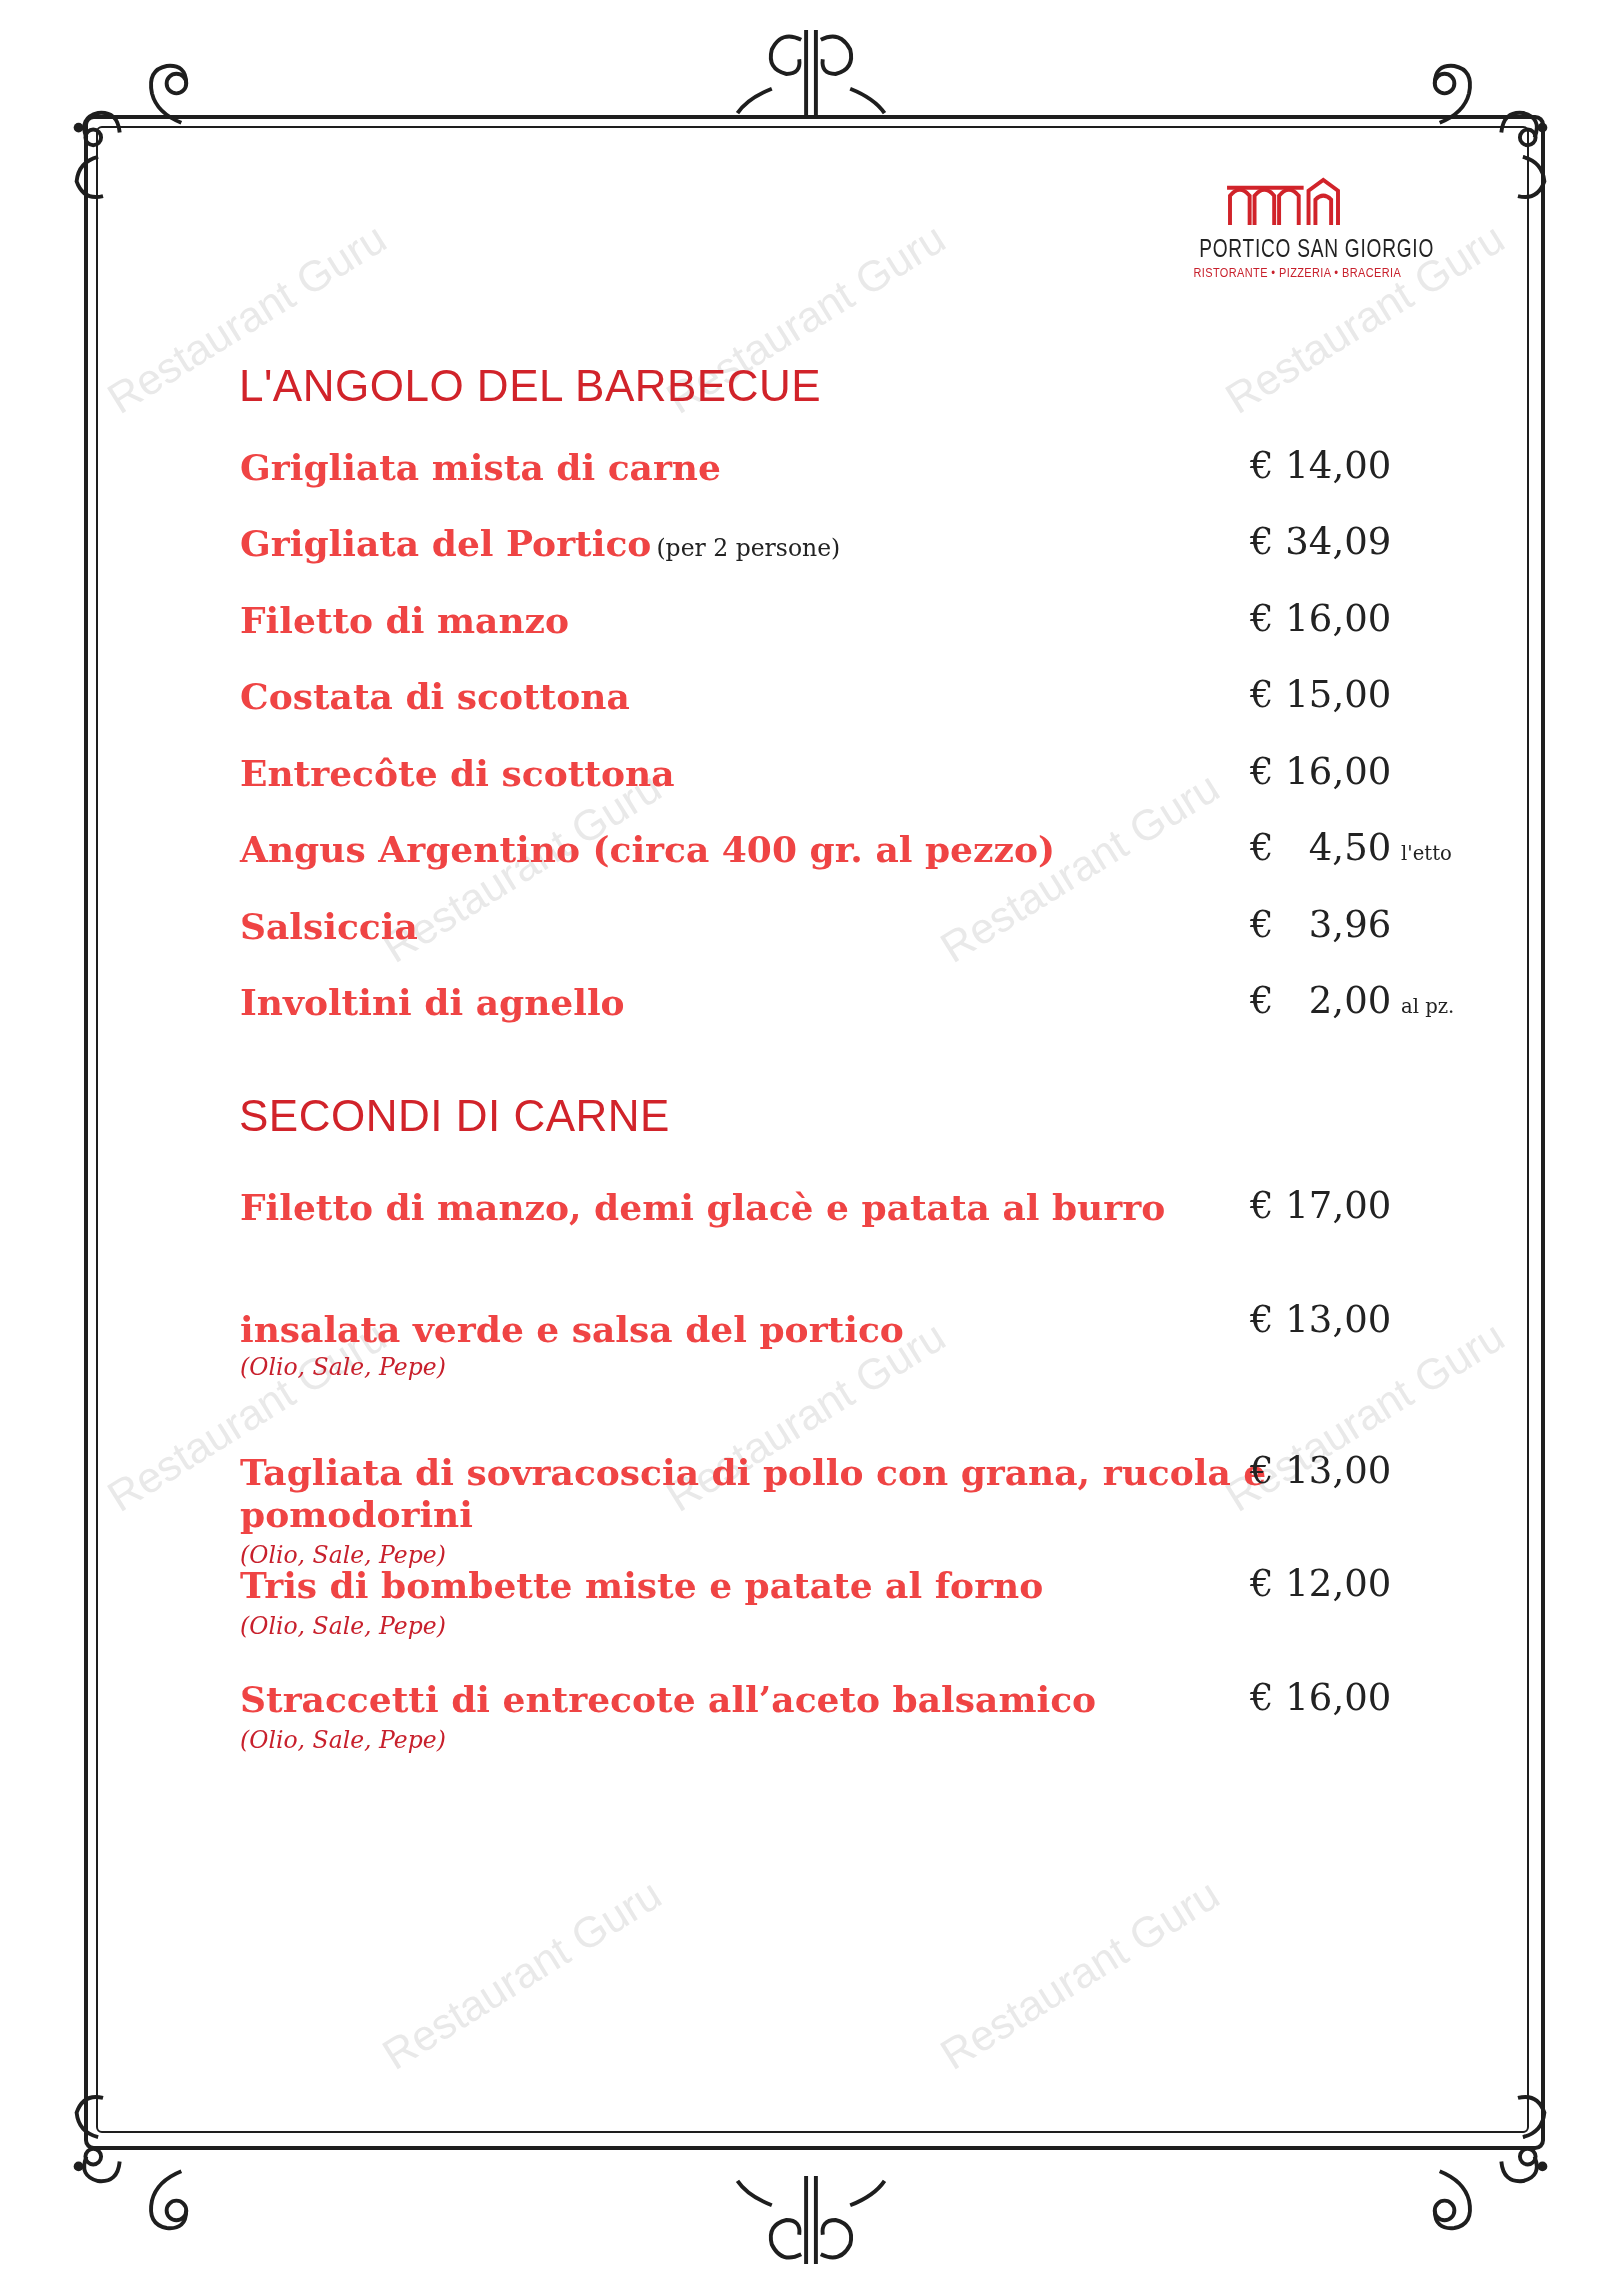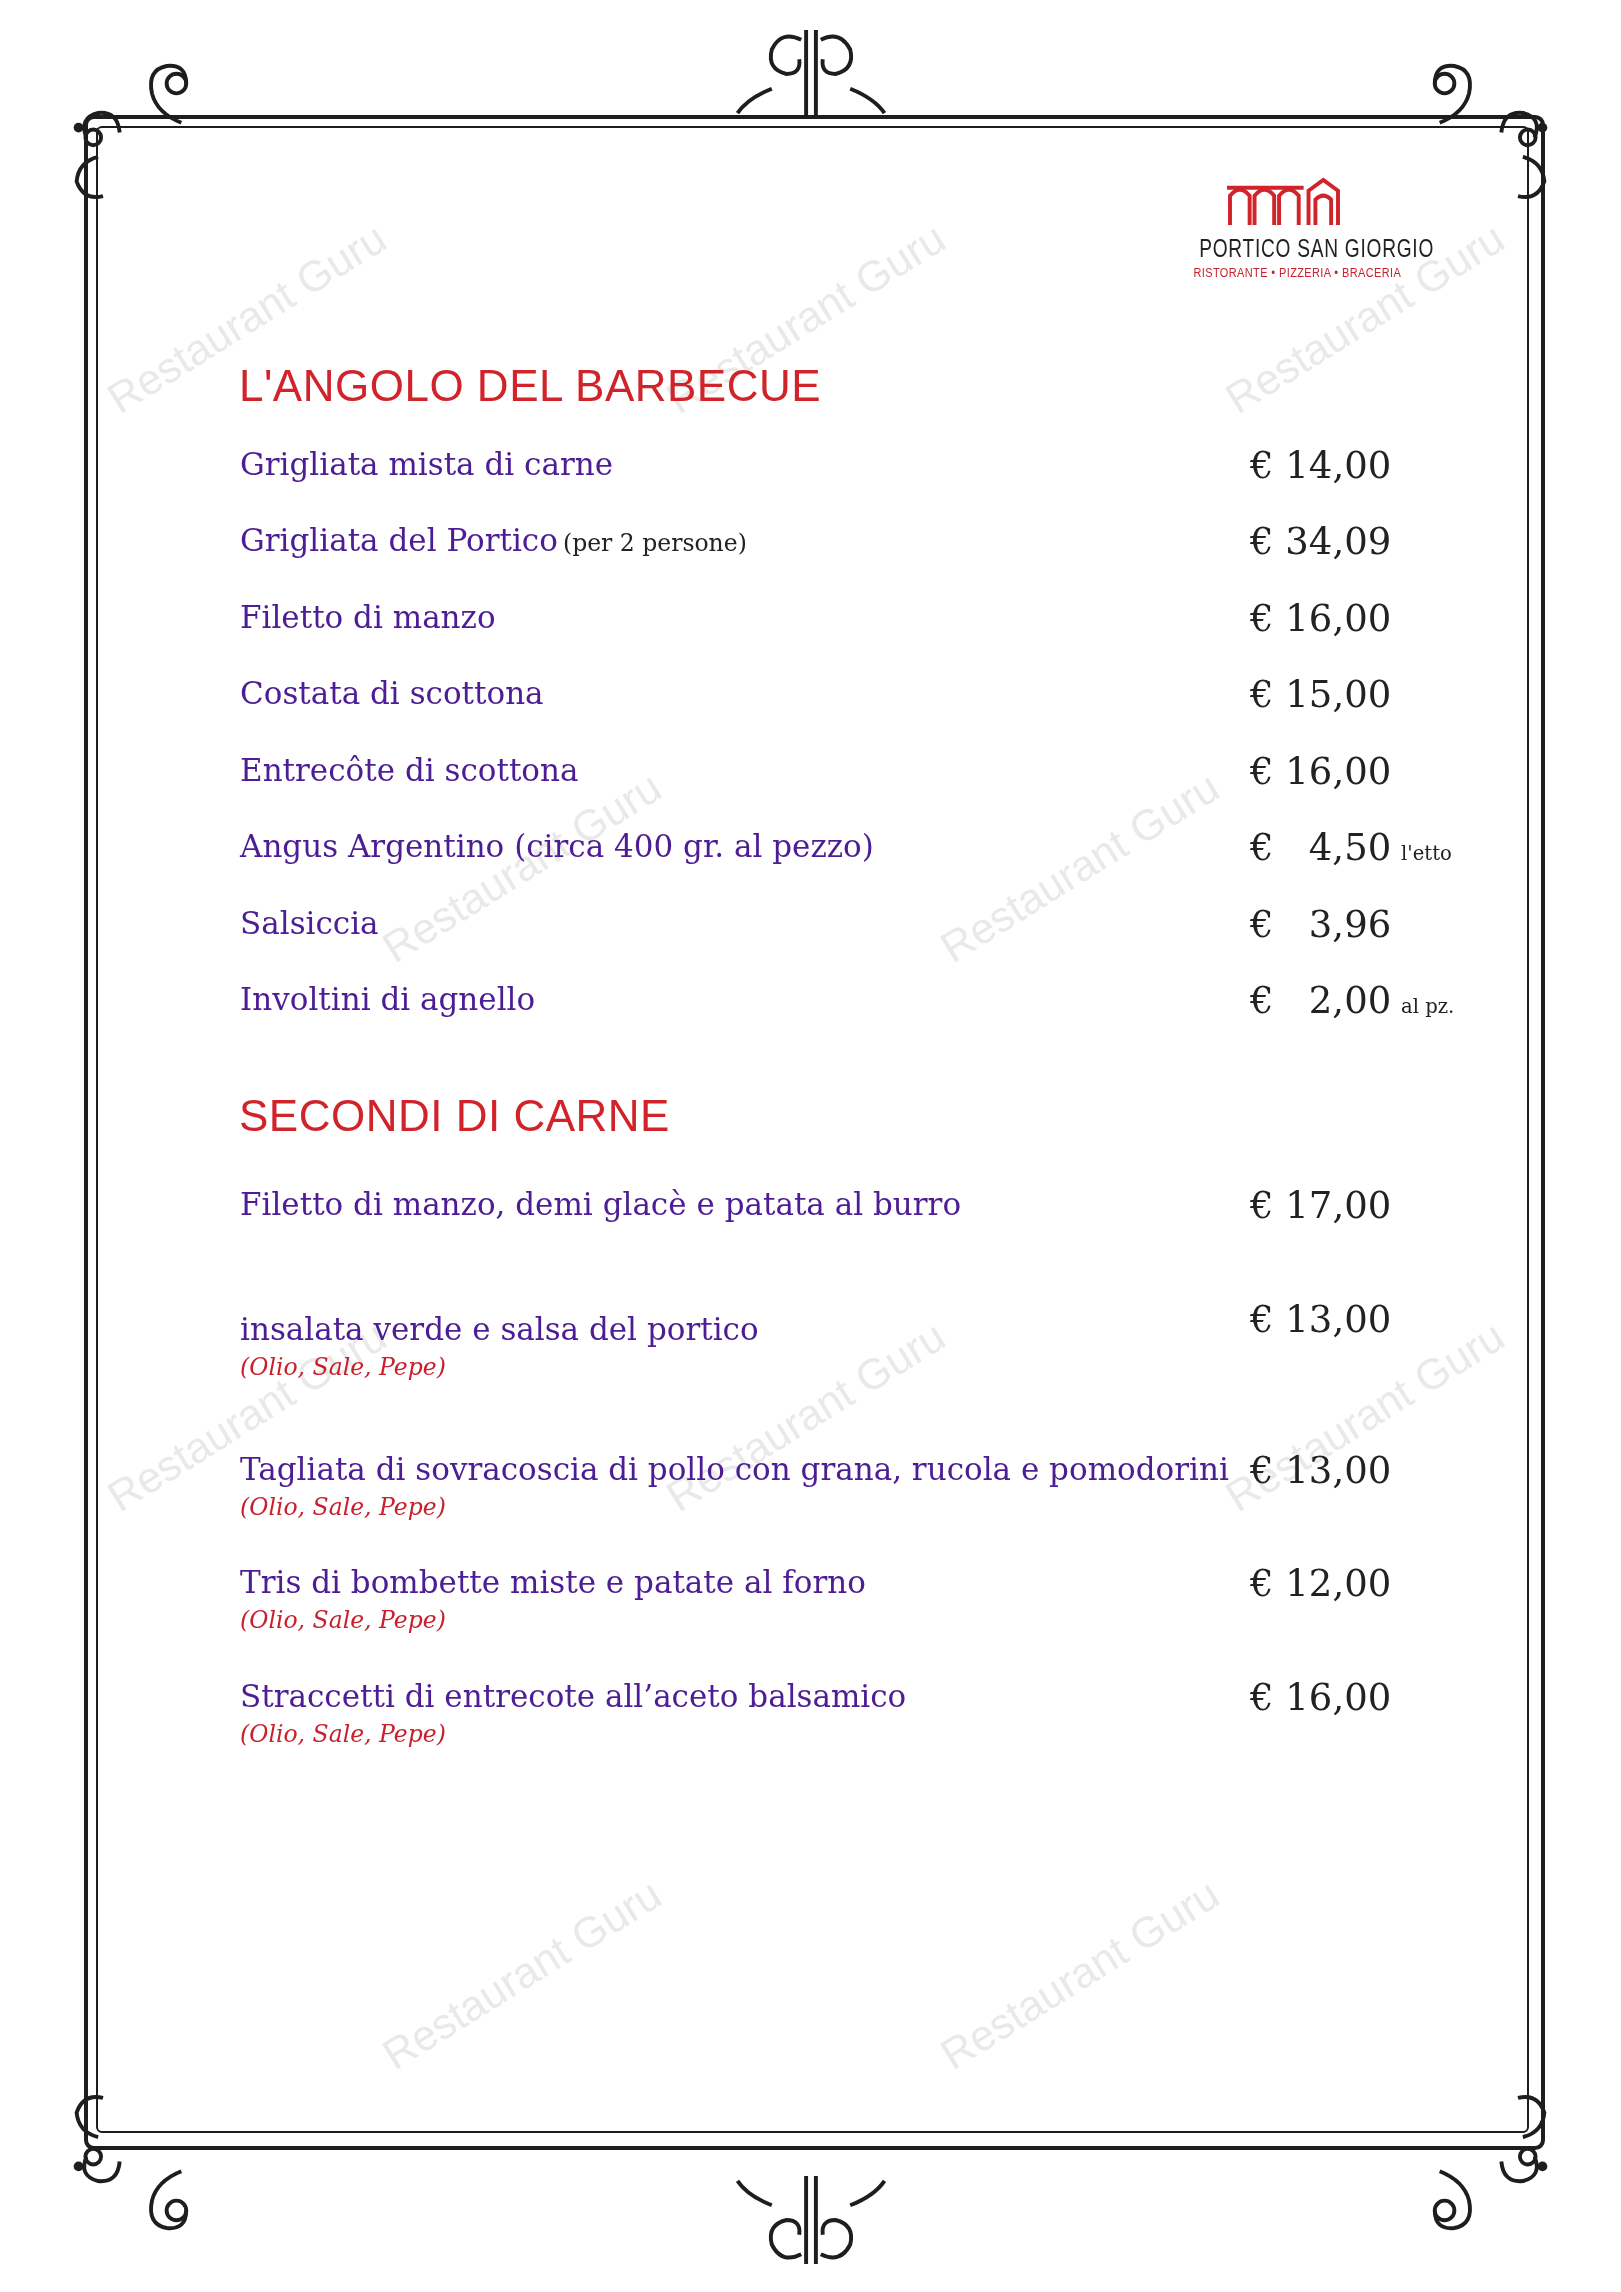--- a/index.html
+++ b/index.html
@@ -5,21 +5,21 @@
   html,body{margin:0;padding:0;background:#fff;}
   body{width:1621px;height:2293px;position:relative;overflow:hidden;font-family:"DejaVu Serif","Liberation Serif",serif;color:#222;}
   .frame-outer{position:absolute;left:84px;top:115px;width:1453px;height:2027px;border:4.9px solid #1e1e1e;border-radius:9.8px;}
   .frame-inner{position:absolute;left:96px;top:126px;width:1429px;height:2003px;border:2px solid #1e1e1e;border-radius:5.9px;}
   .orn{position:absolute;}
   .logo{position:absolute;left:1171px;top:176px;width:225px;text-align:center;}
   .logo-name{font-family:"Liberation Sans",sans-serif;font-size:25.5px;letter-spacing:1px;color:#222;transform:scaleX(0.75);white-space:nowrap;}
   .logo-sub{font-family:"Liberation Sans",sans-serif;font-size:13.7px;color:#c8202c;letter-spacing:0.5px;transform:scaleX(0.8);white-space:nowrap;margin-top:2px;}
   .section-title{position:absolute;left:239px;font-family:"Liberation Sans",sans-serif;font-size:44px;color:#d1232a;letter-spacing:0.5px;}
   .row{position:absolute;left:240px;width:1235px;}
-  .item-name{font-size:31px;color:#4c1d95;}
+  .item-name{font-size:36px;color:#ef4444;font-weight:bold;}
   .item-note{font-size:23.5px;}
   .price{position:absolute;left:1010px;top:-2px;font-size:37px;white-space:pre;}
   .unit{font-size:19.6px;margin-left:9.8px;}
   .allergens{font-size:23.5px;color:#c8202c;font-style:italic;margin-top:5.9px;}
   .wm{position:absolute;font-family:"Liberation Sans",sans-serif;font-size:43px;color:#e9e9e9;transform:rotate(-32deg);white-space:nowrap;}
 </style>
 </head>
 <body>
 
 <div class="wm" style="left:88px;top:294px;">Restaurant Guru</div>

